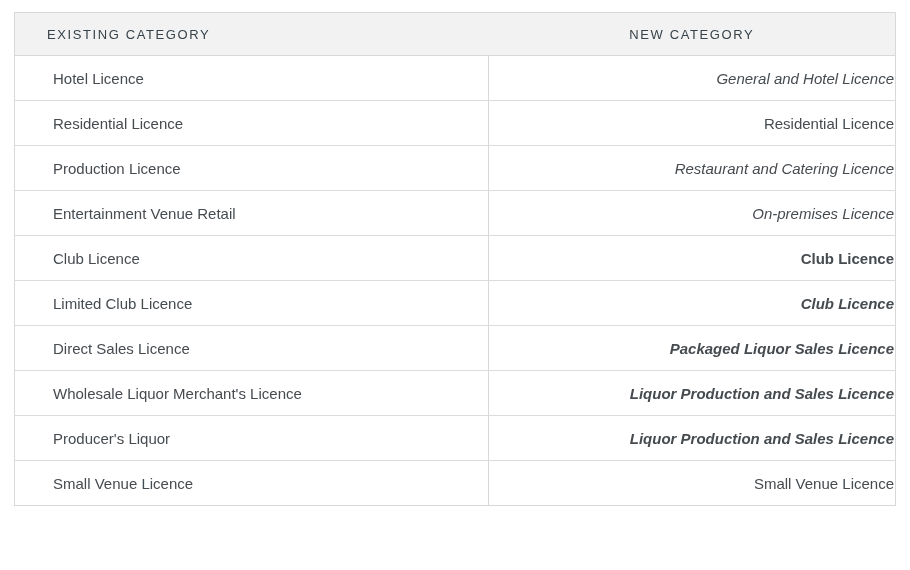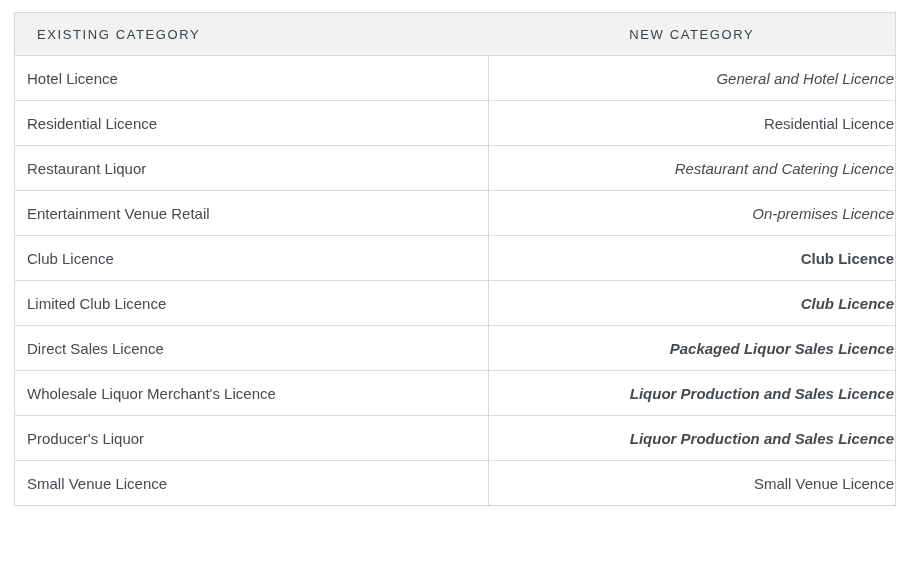--- a/index.html
+++ b/index.html
@@ -40,39 +40,39 @@
     height: 43px;
     font-size: 13px;
     font-weight: normal;
     letter-spacing: 1.6px;
     color: var(--header-text);
     border-bottom: 1px solid var(--border);
     white-space: nowrap;
   }
   table.licence-table thead th.col-existing {
     text-align: left;
-    padding-left: 22px;
+    padding-left: 32px;
     width: 474px;
   }
   table.licence-table thead th.col-new {
     text-align: center;
   }
   table.licence-table tbody td {
     height: 45px;
     font-size: 15px;
     color: var(--body-text);
     border-top: 1px solid var(--row-border);
     white-space: nowrap;
   }
   table.licence-table tbody tr:first-child td {
     border-top: none;
   }
   table.licence-table tbody td.existing-cell {
     text-align: left;
-    padding-left: 12px;
+    padding-left: 38px;
     border-right: 1px solid var(--border);
   }
   table.licence-table tbody td.new-cell {
     text-align: right;
   }
   .style-normal { font-style: normal; font-weight: normal; }
   .style-italic { font-style: italic; font-weight: normal; }
   .style-bold { font-style: normal; font-weight: bold; color: var(--bold-text); }
   .style-bold-italic { font-style: italic; font-weight: bold; color: var(--bold-text); }
 </style>
@@ -92,21 +92,21 @@
     <td class="existing-cell">Hotel Licence</td>
     <td class="new-cell style-italic">General and Hotel Licence</td>
   </tr>
 
   <tr>
     <td class="existing-cell">Residential Licence</td>
     <td class="new-cell style-normal">Residential Licence</td>
   </tr>
 
   <tr>
-    <td class="existing-cell">Restaurant Liquor</td>
+    <td class="existing-cell">Production Licence</td>
     <td class="new-cell style-italic">Restaurant and Catering Licence</td>
   </tr>
 
   <tr>
     <td class="existing-cell">Entertainment Venue Retail</td>
     <td class="new-cell style-italic">On-premises Licence</td>
   </tr>
 
   <tr>
     <td class="existing-cell">Club Licence</td>

